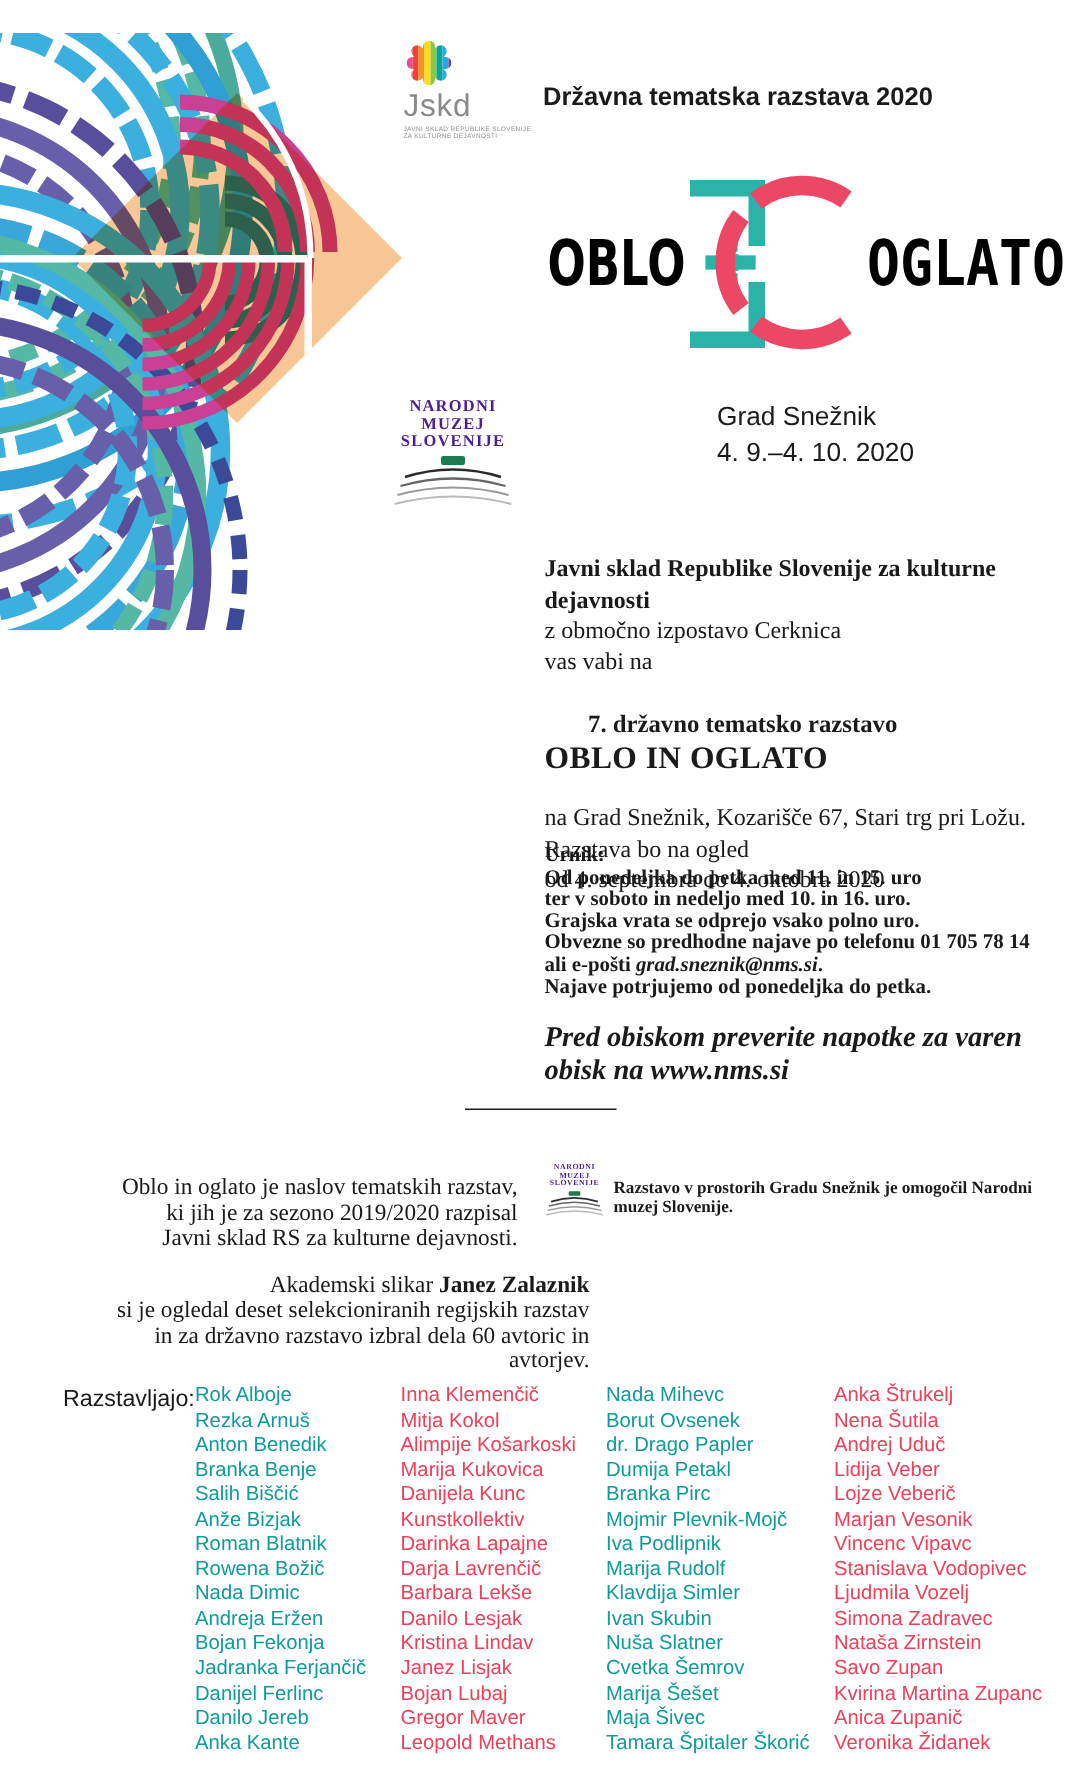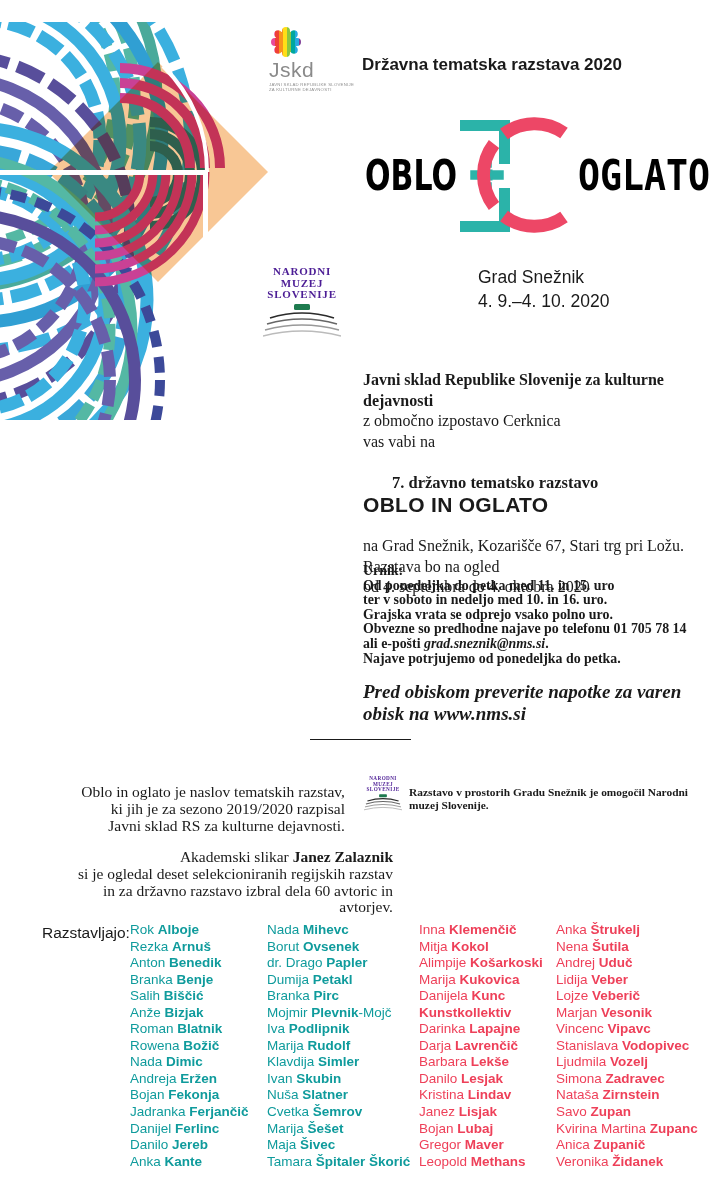--- a/index.html
+++ b/index.html
@@ -22,40 +22,40 @@
   .nms-left .nms-line{font-size:11px;line-height:11.5px;letter-spacing:0.8px;}
   .nms-small .nms-line{font-size:5.2px;line-height:5.6px;letter-spacing:0.4px;}
   .nms-small{width:42px;flex:0 0 42px;}
 
   
   .serif{font-family:"Liberation Serif",serif;}
   .invite{left:363px;top:370px;font-size:16px;line-height:20.5px;}
   .invite .b{font-weight:bold;}
   .invite .gap{height:21px;}
   .event-pre{font-weight:bold;font-size:16.5px;margin-left:29px;}
-  .event-title{font-family:Liberation Sans, sans-serif;font-weight:bold;font-size:21px;letter-spacing:0.3px;margin-top:1px;}
+  .event-title{font-family:Liberation Serif, serif;font-weight:bold;font-size:21px;letter-spacing:0.3px;margin-top:1px;}
   .schedule{left:363px;top:564px;font-size:13.9px;font-weight:600;line-height:14.6px;}
   .covid{left:363px;top:681px;font-size:19px;font-weight:600;font-style:italic;}
   .divider{left:310px;top:739px;width:101px;height:1px;background:#1a1a1a;}
 
   .about{left:0;width:345px;text-align:right;font-size:15.5px;line-height:16.8px;}
   .about1{top:784px;}
   .about2{top:849px;padding-left:48px;}
   .credit{left:362px;top:776px;width:354px;display:flex;align-items:flex-start;}
   .credit-text{font-family:"Liberation Serif",serif;font-weight:700;font-size:11.4px;line-height:13px;margin-top:10px;margin-left:5px;}
 
   
   .exhibitors{left:42px;top:922px;display:flex;align-items:flex-start;}
   .exh-label{width:88px;flex:0 0 88px;font-size:15.5px;padding-top:2px;color:#1a1a1a;}
   .exh-col{font-size:13.5px;line-height:16.55px;}
   .exh-col.c1{width:137px;}
   .exh-col.c2{width:137px;}
   .exh-col.c3{width:152px;}
   .exh-col.c4{width:160px;}
-  .exh-col b{font-weight:bold;}
+  .exh-col b{font-weight:normal;}
 
   svg text{font-family:"DejaVu Sans",sans-serif;}
   .oglato-text{font-family:"DejaVu Sans Mono",monospace;}
 </style>
 </head>
 <body>
 
 <div class="poster">
 
   <svg class="abs" style="left:0;top:22px;" width="300" height="398" viewBox="0 0 300 398" aria-hidden="true">
@@ -252,53 +252,53 @@
         <div>Roman <b>Blatnik</b></div>
         <div>Rowena <b>Božič</b></div>
         <div>Nada <b>Dimic</b></div>
         <div>Andreja <b>Eržen</b></div>
         <div>Bojan <b>Fekonja</b></div>
         <div>Jadranka <b>Ferjančič</b></div>
         <div>Danijel <b>Ferlinc</b></div>
         <div>Danilo <b>Jereb</b></div>
         <div>Anka <b>Kante</b></div>
       </div>
+    <div class="exh-col c2" style="color: rgb(238, 64, 89);">
+        <div>Inna <b>Klemenčič</b></div>
+        <div>Mitja <b>Kokol</b></div>
+        <div>Alimpije <b>Košarkoski</b></div>
+        <div>Marija <b>Kukovica</b></div>
+        <div>Danijela <b>Kunc</b></div>
+        <div><b>Kunstkollektiv</b></div>
+        <div>Darinka <b>Lapajne</b></div>
+        <div>Darja <b>Lavrenčič</b></div>
+        <div>Barbara <b>Lekše</b></div>
+        <div>Danilo <b>Lesjak</b></div>
+        <div>Kristina <b>Lindav</b></div>
+        <div>Janez <b>Lisjak</b></div>
+        <div>Bojan <b>Lubaj</b></div>
+        <div>Gregor <b>Maver</b></div>
+        <div>Leopold <b>Methans</b></div>
+      </div>
     <div class="exh-col c3" style="color: rgb(15, 155, 156);">
         <div>Nada <b>Mihevc</b></div>
         <div>Borut <b>Ovsenek</b></div>
         <div>dr. Drago <b>Papler</b></div>
         <div>Dumija <b>Petakl</b></div>
         <div>Branka <b>Pirc</b></div>
         <div>Mojmir <b>Plevnik</b>-Mojč</div>
         <div>Iva <b>Podlipnik</b></div>
         <div>Marija <b>Rudolf</b></div>
         <div>Klavdija <b>Simler</b></div>
         <div>Ivan <b>Skubin</b></div>
         <div>Nuša <b>Slatner</b></div>
         <div>Cvetka <b>Šemrov</b></div>
         <div>Marija <b>Šešet</b></div>
         <div>Maja <b>Šivec</b></div>
         <div>Tamara <b>Špitaler Škorić</b></div>
-      </div>
-    <div class="exh-col c2" style="color: rgb(238, 64, 89);">
-        <div>Inna <b>Klemenčič</b></div>
-        <div>Mitja <b>Kokol</b></div>
-        <div>Alimpije <b>Košarkoski</b></div>
-        <div>Marija <b>Kukovica</b></div>
-        <div>Danijela <b>Kunc</b></div>
-        <div><b>Kunstkollektiv</b></div>
-        <div>Darinka <b>Lapajne</b></div>
-        <div>Darja <b>Lavrenčič</b></div>
-        <div>Barbara <b>Lekše</b></div>
-        <div>Danilo <b>Lesjak</b></div>
-        <div>Kristina <b>Lindav</b></div>
-        <div>Janez <b>Lisjak</b></div>
-        <div>Bojan <b>Lubaj</b></div>
-        <div>Gregor <b>Maver</b></div>
-        <div>Leopold <b>Methans</b></div>
       </div>
     <div class="exh-col c4" style="color: rgb(238, 64, 89);">
         <div>Anka <b>Štrukelj</b></div>
         <div>Nena <b>Šutila</b></div>
         <div>Andrej <b>Uduč</b></div>
         <div>Lidija <b>Veber</b></div>
         <div>Lojze <b>Veberič</b></div>
         <div>Marjan <b>Vesonik</b></div>
         <div>Vincenc <b>Vipavc</b></div>
         <div>Stanislava <b>Vodopivec</b></div>

